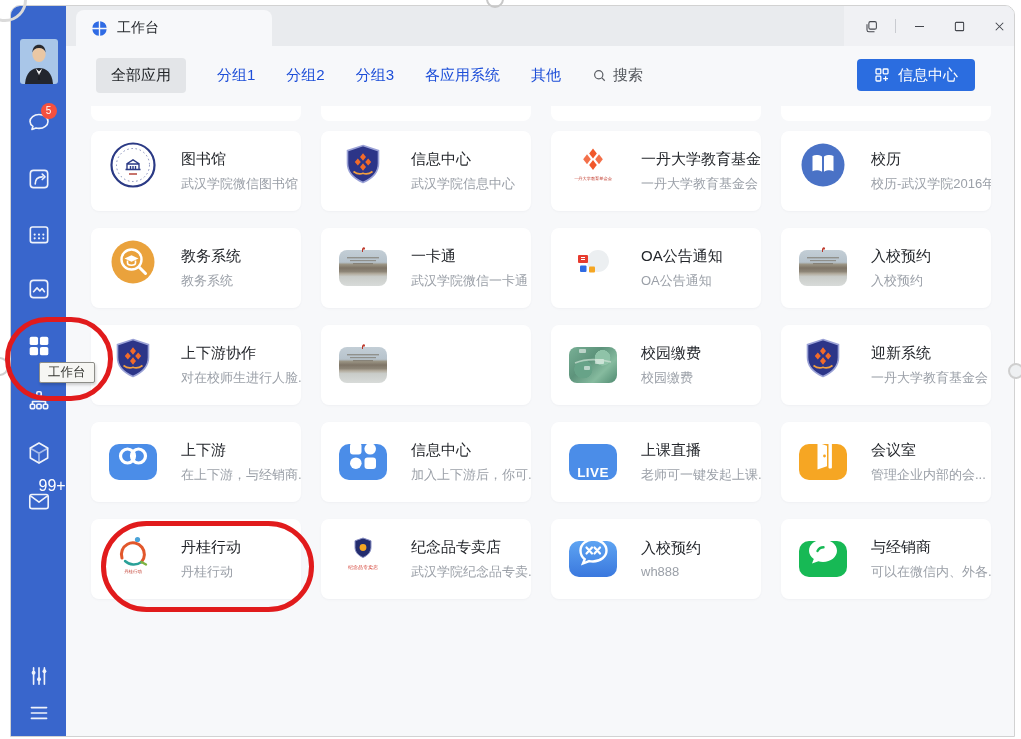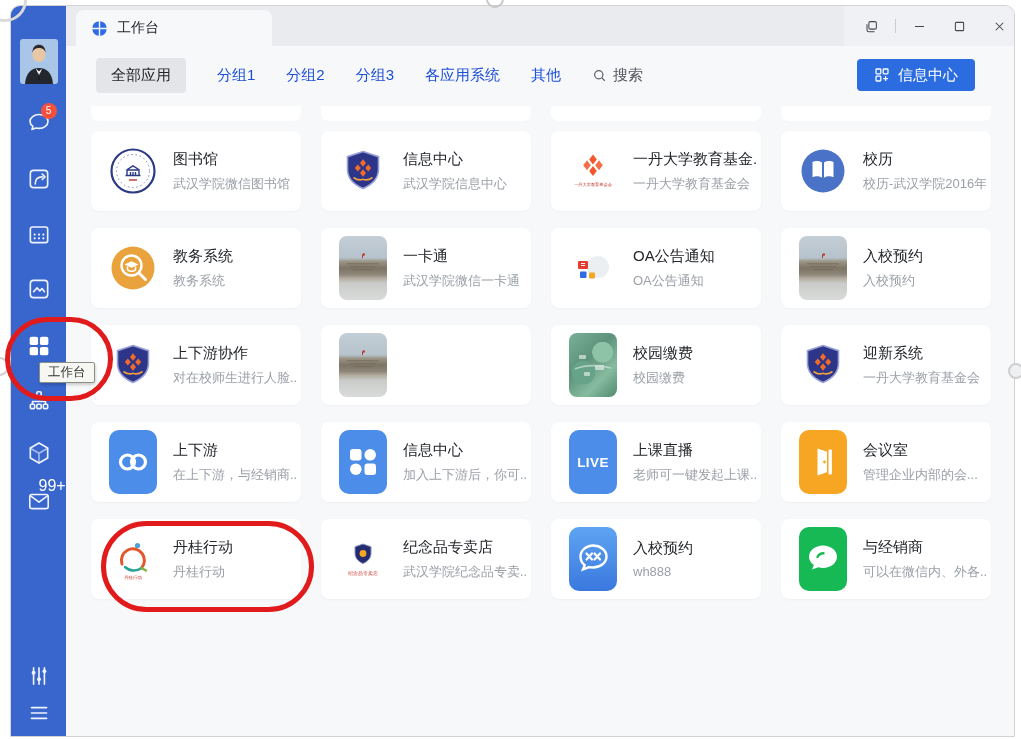--- a/index.html
+++ b/index.html
@@ -28,21 +28,21 @@
 .ftab{color:#1d4ed8;cursor:pointer}
 .fsearch{display:flex;align-items:center;gap:6px;color:#55585e;cursor:pointer}
 .fsearch svg{width:15px;height:15px}
 .add-btn{margin-left:auto;margin-right:27px;height:32px;background:#2b6de0;border-radius:4px;color:#fff;display:flex;align-items:center;gap:8px;padding:0 17px;font-size:15px;cursor:pointer}
 .add-btn svg{width:16px;height:16px}
 .stubs,.cards{position:absolute;left:25px;display:grid;grid-template-columns:repeat(4,210px);column-gap:20px}
 .stubs{top:100px}
 .stub{height:15px;background:#fff;border-radius:0 0 8px 8px}
 .cards{top:125px;row-gap:17px}
 .card{width:210px;height:80px;background:#fff;border-radius:8px;display:flex;align-items:center;padding-left:18px;cursor:pointer;box-shadow:0 1px 2px rgba(150,155,165,.08)}
-.app-icon{width:48px;height:64px;flex:none;margin-right:16px;position:relative;display:flex;align-items:center;justify-content:center}
+.app-icon{width:48px;height:36px;flex:none;margin-right:24px;position:relative;display:flex;align-items:flex-end;justify-content:center}
 .app-icon svg{width:48px;height:48px}
 .app-texts{min-width:0}
 .app-title{font-size:15px;color:#23262b;margin-bottom:6px;white-space:nowrap;overflow:hidden;max-width:124px}
 .app-desc{font-size:13px;color:#9ba0a8;white-space:nowrap;overflow:hidden;max-width:123px}
 .ic-blue{background:#4b8de8;border-radius:10px}
 .ic-green{background:#17b955;border-radius:10px}
 .ic-amber{background:#f6a623;border-radius:10px}
 .ic-oaflow{background:linear-gradient(180deg,#dcb078,#c08549);border-radius:10px}
 .ic-auth{background:linear-gradient(180deg,#5ea4f2,#3a78de);border-radius:10px}
 .ic-building{border-radius:8px;background:linear-gradient(180deg,#c3ced6 0%,#b7c3cc 34%,#9a9484 40%,#7e7466 50%,#8d8577 60%,#b3ac9e 66%,#c9ccc9 74%,#d8dbd9 100%)}

